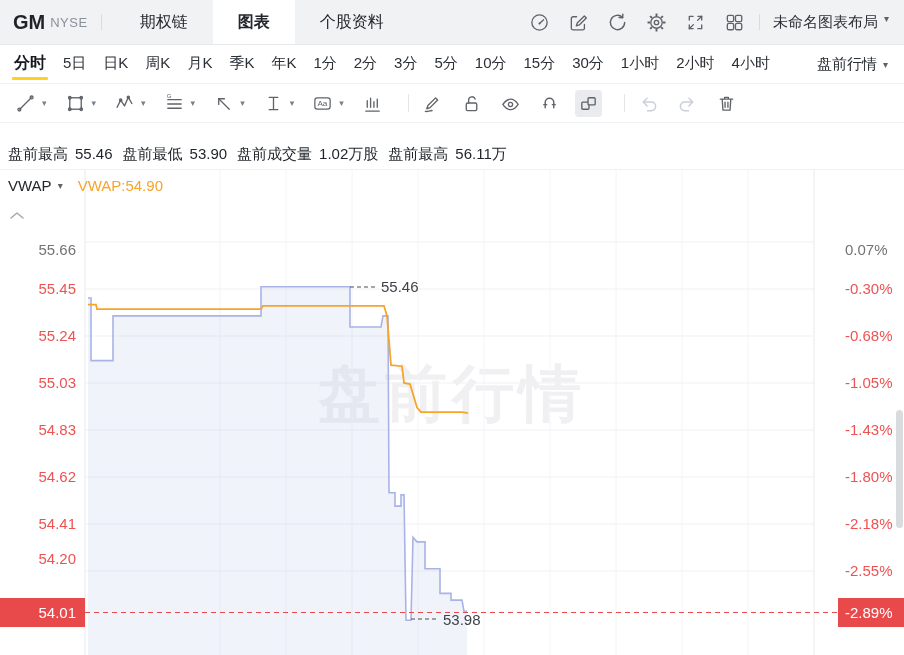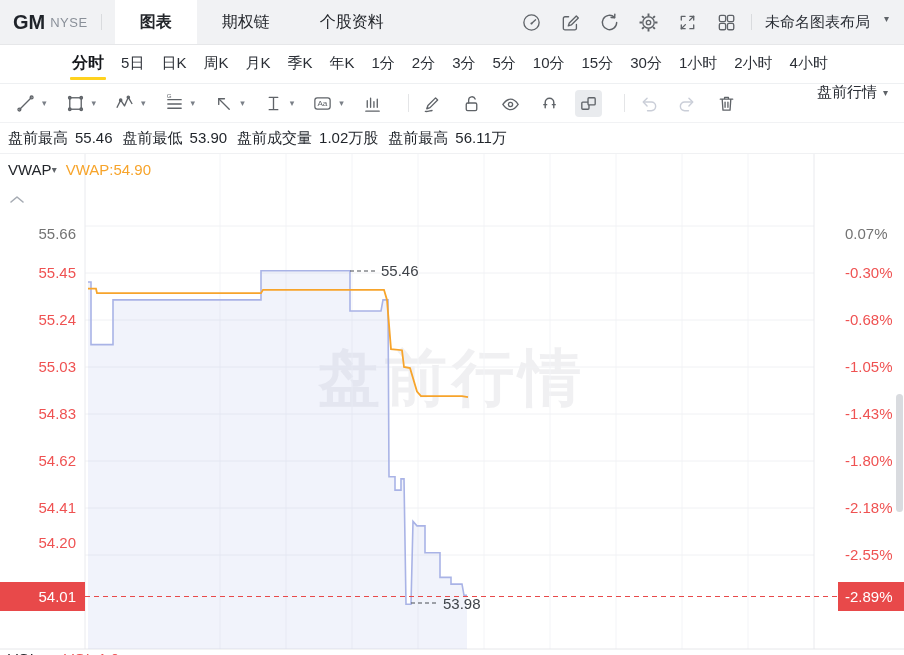--- a/index.html
+++ b/index.html
@@ -9,46 +9,46 @@
   .topbar{height:44px;background:#f1f2f4;display:flex;align-items:center;border-bottom:1px solid #e6e7e9;}
   .sym{font-size:20px;font-weight:bold;color:#1f2329;margin-left:13px;}
   .exch{font-size:13px;color:#8a9099;margin-left:5px;letter-spacing:.5px;}
   .vdiv{width:1px;height:16px;background:#d9dbde;margin:0 13px;flex:none;}
   .tabs{display:flex;height:44px;}
   .tab{padding:0 25px;line-height:44px;font-size:16px;color:#23262b;cursor:pointer;white-space:nowrap;}
   .tab.active{background:#fff;font-weight:bold;}
   .spacer{flex:1;}
   .hicons{display:flex;align-items:center;gap:17px;}
   .hib{display:flex;align-items:center;justify-content:center;width:22px;height:22px;}
-  .layoutsel{font-size:15px;color:#2b2f36;margin-right:15px;display:flex;align-items:flex-start;gap:14px;white-space:nowrap;}
+  .layoutsel{font-size:15px;color:#2b2f36;margin-right:15px;display:flex;align-items:flex-start;gap:6px;white-space:nowrap;}
   .caret{font-size:10px;color:#5f6368;}
   
-  .tfbar{height:38px;background:#fff;display:flex;align-items:center;border-bottom:1px solid #eef0f2;padding:0 16px 0 12px;flex-direction:column;}
+  .tfbar{height:38px;background:#fff;display:flex;align-items:center;border-bottom:1px solid #eef0f2;padding:0 16px 0 12px;}
   #tfitems{display:flex;align-items:center;gap:13px;}
   .tf{font-size:15px;color:#2b2f36;position:relative;height:38px;line-height:36px;padding:0 2px;white-space:nowrap;cursor:pointer;}
   .tf.active{font-weight:bold;font-size:16px;color:#16181c;}
   .tf.active::after{content:"";position:absolute;left:0;right:0;bottom:3px;height:3px;background:#ffd21e;border-radius:1px;}
   .sessionsel{margin-left:auto;font-size:15px;color:#2b2f36;display:flex;align-items:center;gap:6px;white-space:nowrap;}
   
   .toolbar{height:38px;display:flex;align-items:center;border-bottom:1px solid #f1f2f4;padding-left:12px;}
   .tgroup{display:flex;align-items:center;margin-right:10px;}
   .ticon{width:27px;height:27px;display:flex;align-items:center;justify-content:center;border-radius:4px;cursor:pointer;flex:none;}
   .ticon.selected{background:#e9ebee;}
   .tcaret{font-size:9px;color:#7a7f87;margin:0 5px 0 3px;cursor:pointer;}
   .tsingle{margin-right:12px;}
   .tdiv{width:1px;height:18px;background:#e4e5e7;margin:0 10px;flex:none;}
   
-  .statsbar{height:30px;display:flex;align-items:center;font-size:15px;color:#1f2329;padding-left:8px;border-bottom:1px solid #f0f1f3;}
+  .statsbar{height:30px;display:flex;align-items:center;font-size:15px;color:#1f2329;padding-left:8px;border-bottom:1px solid #f0f1f3;margin-top:16px;}
   .stat{margin-right:10px;display:flex;gap:7px;white-space:nowrap;}
   
   .chart{position:relative;width:904px;height:505px;background:#fff;}
   .watermark{position:absolute;left:318px;top:182px;font-size:62px;font-weight:bold;
              color:rgba(40,48,66,0.07);letter-spacing:5px;white-space:nowrap;z-index:1;}
   #plot{position:absolute;left:0;top:0;z-index:2;}
-  .vwaprow{position:absolute;left:8px;top:7px;display:flex;align-items:center;font-size:15px;color:#23262b;z-index:3;}
+  .vwaprow{position:absolute;left:8px;top:7px;display:flex;align-items:center;gap:6px;font-size:15px;color:#23262b;z-index:3;}
   .vwapval{color:#f7a42b;margin-left:9px;}
   .chevup{position:absolute;left:9px;top:36px;z-index:3;cursor:pointer;}
   .tickL{position:absolute;left:0;width:76px;text-align:right;font-size:15px;height:18px;line-height:18px;z-index:3;}
   .tickR{position:absolute;left:845px;font-size:15px;height:18px;line-height:18px;z-index:3;}
   .up{color:#737373;margin-top:8px;}
   .dn{color:#ef5252;}
   .badge{position:absolute;background:#e8494a;color:#fff;font-size:15px;height:29px;line-height:29px;top:428px;z-index:4;}
   .badgeL{left:0;width:85px;text-align:right;padding-right:9px;box-sizing:border-box;}
   .badgeR{left:838px;width:66px;padding-left:7px;box-sizing:border-box;}
   .anno{position:absolute;font-size:15px;color:#3f4349;z-index:4;white-space:nowrap;}
@@ -58,22 +58,22 @@
   svg text{font-family:"Liberation Sans","DejaVu Sans",sans-serif;}
 </style>
 </head>
 <body>
 
 <div class="topbar">
   <span class="sym">GM</span>
   <span class="exch">NYSE</span>
   <span class="vdiv"></span>
   <div class="tabs" id="tabs">
+      <div class="tab">期权链</div>
       <div class="tab active">图表</div>
-      <div class="tab">期权链</div>
       <div class="tab">个股资料</div>
     </div>
   <div class="spacer"></div>
   <div class="hicons">
     <span class="hib">
       <svg width="21" height="21" viewBox="0 0 22 22" fill="none" stroke="#5f6368" stroke-width="1.4" stroke-linecap="round">
         <circle cx="11" cy="11" r="8"></circle>
           <line x1="11" y1="12" x2="15.3" y2="8.2"></line>
           <circle cx="11" cy="12" r="1.1" fill="#5f6368" stroke="none"></circle>
         </svg>

